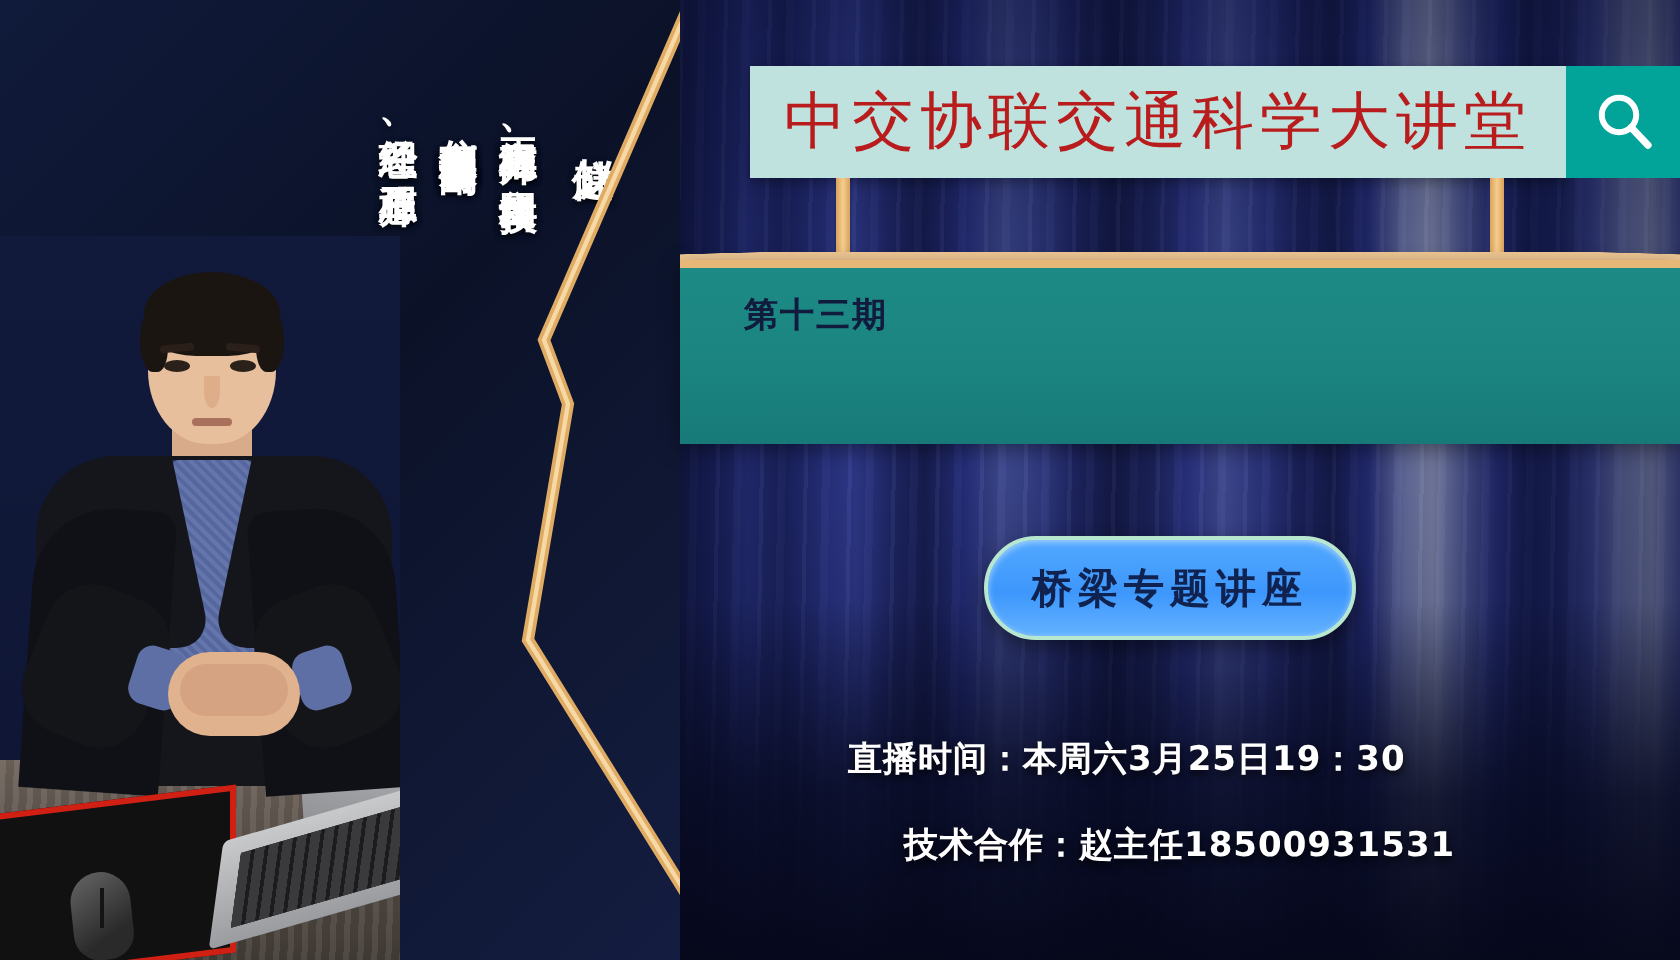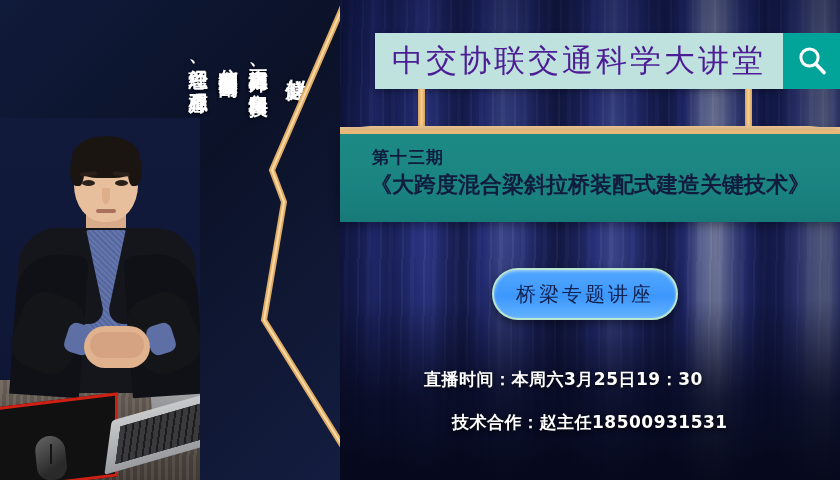--- a/index.html
+++ b/index.html
@@ -120,21 +120,21 @@
        rgba(255,255,255,.05) 9px 13px, rgba(0,0,0,.10) 13px 22px);}
   .vig{position:absolute;inset:0;
      background:radial-gradient(130% 95% at 35% 45%,rgba(6,10,38,.05) 0%,rgba(6,10,38,.62) 62%,rgba(4,7,26,.93) 100%);}
   .darkbot{position:absolute;left:0;bottom:0;width:100%;height:180px;
      background:linear-gradient(180deg,rgba(8,11,36,0) 0%,rgba(7,10,32,.80) 55%,rgba(5,8,26,.95) 100%);}
 
   
   .sign{position:absolute;left:375px;top:33px;width:465px;height:56px;display:flex;}
   .sign-body{flex:1;background:#bfe2de;display:flex;align-items:center;
      justify-content:center;box-shadow:0 2px 6px rgba(0,0,0,.35);}
-  .sign-title{color:#4c1d95;font-size:31px;font-weight:400;letter-spacing:3px;
+  .sign-title{color:#b91c1c;font-size:31px;font-weight:400;letter-spacing:3px;
      font-family:"DejaVu Sans","Liberation Sans",sans-serif;}
   .sign-icon{width:57px;background:#02a398;display:flex;align-items:center;
      justify-content:center;}
 
   .post{position:absolute;width:7px;background:linear-gradient(90deg,#d9a25a,#f6cd8e,#d9a25a);top:89px;height:43px;}
   .post-l{left:418px;} .post-r{left:745px;}
 
   
   .band{position:absolute;left:340px;top:130px;width:500px;height:88px;
      background:linear-gradient(180deg,#1d8a85 0%,#1b8481 55%,#177a79 100%);
@@ -147,21 +147,21 @@
      color:#101b3d;font-size:22px;font-weight:700;letter-spacing:0px;
      font-family:"DejaVu Sans","Liberation Sans",sans-serif;}
 
   
   .pill{position:absolute;left:492px;top:268px;width:182px;height:48px;
      border-radius:26px;
      background:linear-gradient(180deg,#52a8ff 0%,#3d97fc 55%,#63b2ff 100%);
      border:2px solid #b8e7cf;
      box-shadow:0 4px 10px rgba(0,0,0,.45), inset 0 1px 3px rgba(255,255,255,.5);
      display:flex;align-items:center;justify-content:center;}
-  .pill-label{color:#102250;font-size:20px;font-weight:400;letter-spacing:3px;
+  .pill-label{color:#102250;font-size:20px;font-weight:700;letter-spacing:3px;
      font-family:"DejaVu Sans","Liberation Sans",sans-serif;}
 
   
   .info{position:absolute;left:424px;color:#fff;font-size:17px;font-weight:700;
      letter-spacing:.5px;text-shadow:0 2px 5px rgba(0,0,0,.85);white-space:nowrap;
      font-family:"DejaVu Sans","Liberation Sans",sans-serif;}
   .info1{top:368px;text-align:center;} .info2{top:411px;margin-left:28px;}
 </style>
 </head>
 <body>
@@ -236,21 +236,20 @@
         <line x1="20.6" y1="19.8" x2="29" y2="28.6" stroke="#ffffff" stroke-width="3.6" stroke-linecap="round"></line>
       </svg>
     </div>
   </div>
   <div class="post post-l"></div>
   <div class="post post-r"></div>
 
   <div class="band-arc"></div>
   <div class="band">
     <div class="band-issue">第十三期</div>
-    <div class="band-main">《大跨度混合梁斜拉桥装配式建造关键技术》</div>
   </div>
 
   <div class="pill">
     <span class="pill-label">桥梁专题讲座</span>
   </div>
 
   <div class="info info1">直播时间：本周六3月25日19：30</div>
   <div class="info info2">技术合作：赵主任18500931531</div>
 
 </div>

